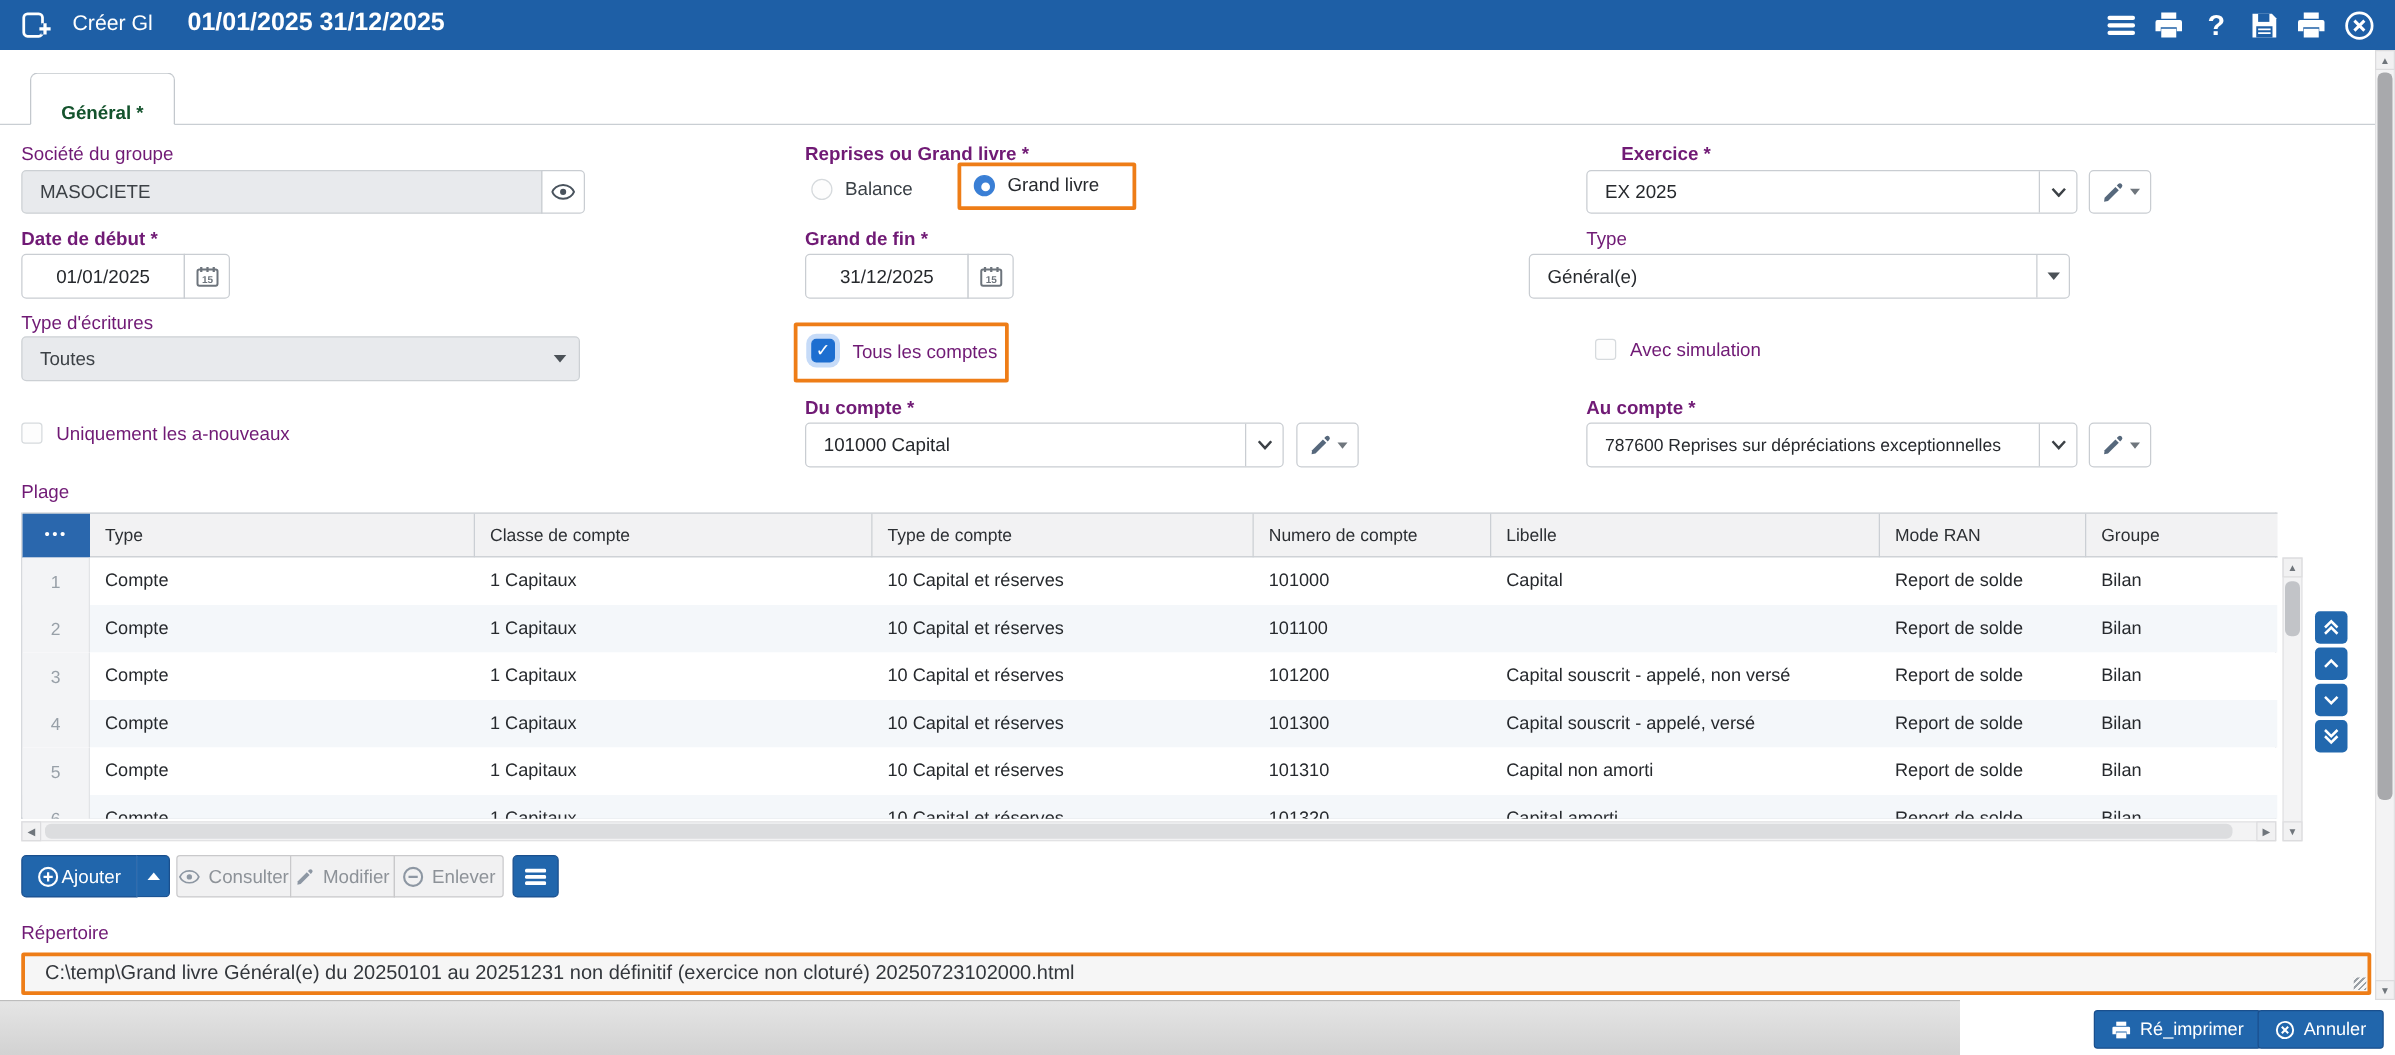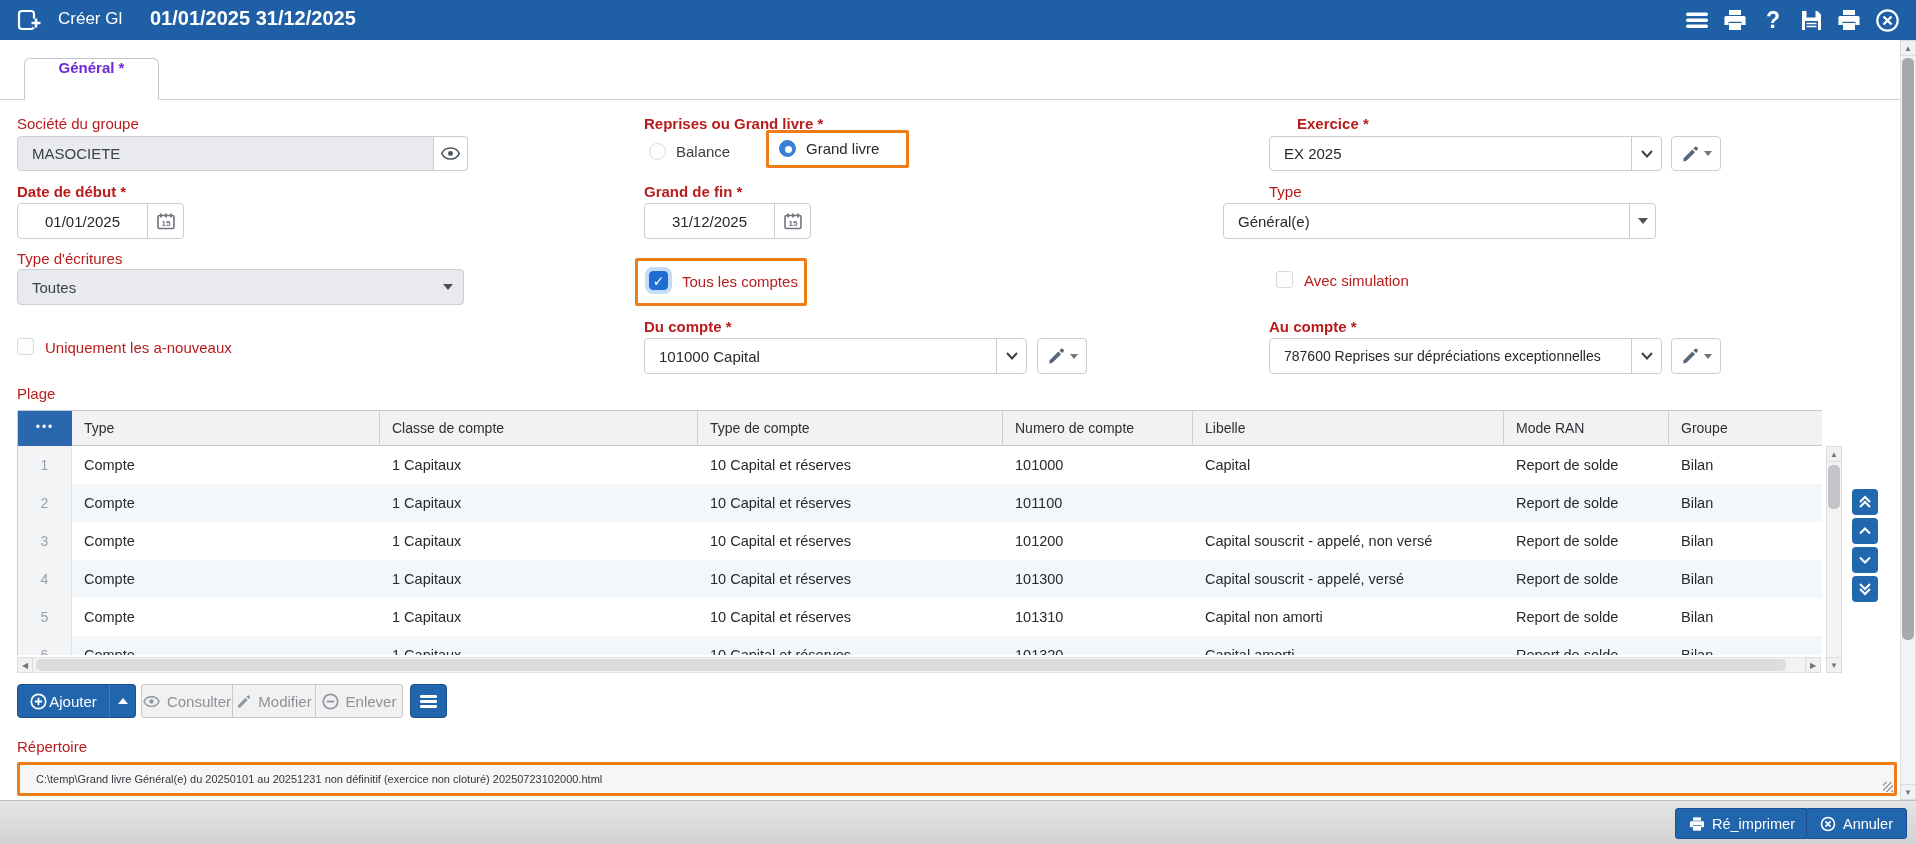--- a/index.html
+++ b/index.html
@@ -9,26 +9,26 @@
 
   
   .topbar { position:absolute; left:0; top:0; width:1916px; height:40px; background:#1e5fa6; }
   .topbar-title { position:absolute; left:58px; top:9px; color:#fff; font-size:17px; }
   .topbar-dates { position:absolute; left:150px; top:7px; color:#fff; font-size:20px; font-weight:700; }
   .tb-icon { position:absolute; top:7px; width:26px; height:26px; display:flex; align-items:center; justify-content:center; cursor:pointer; }
   .qmark { color:#fff; font-size:23px; font-weight:700; }
 
   
   .tabstrip { position:absolute; left:0; top:40px; width:1900px; height:60px; border-bottom:1px solid #c9ced3; background:#fff; }
-  .tab { position:absolute; left:24px; bottom:-1px; width:135px; height:42px; background:#fff;
+  .tab { position:absolute; left:24px; bottom:-1px; width:116px; height:42px; background:#fff;
          border:1px solid #c3c8cd; border-bottom:1px solid #fff; border-radius:6px 6px 0 0;
-         display:flex; align-items:flex-start; justify-content:center; font-size:15px; font-weight:700; color:#6d28d9; cursor:pointer; }
-
-  
-  .lbl  { position:absolute; font-size:15px; color:#b91c1c; white-space:nowrap; }
+         display:flex; align-items:flex-end; justify-content:center; font-size:15px; font-weight:700; color:#14532d; cursor:pointer; }
+
+  
+  .lbl  { position:absolute; font-size:15px; color:#701a75; white-space:nowrap; }
   .lblb { font-weight:700; }
   .inp  { position:absolute; background:#fff; border:1px solid #c9cdd2; border-radius:4px; font-size:15px; color:#26292d;
           display:flex; align-items:center; }
   .inp.disabled { background:#e8eaed; border-color:#ccd0d4; color:#3c4146; }
   .inp .val { padding-left:14px; white-space:nowrap; overflow:hidden; }
   .inp .val.center { width:100%; text-align:center; padding-left:0; }
   .caret-seg { position:absolute; right:0; top:0; bottom:0; width:30px; border-left:1px solid #c9cdd2;
                display:flex; align-items:center; justify-content:center; }
   .tri-down { width:0; height:0; border-left:5px solid transparent; border-right:5px solid transparent; border-top:6px solid #4b5157; }
   .attach-btn { position:absolute; background:#fff; border:1px solid #c9cdd2; border-radius:0 4px 4px 0;
@@ -77,28 +77,28 @@
 
   
   .tb-blue { position:absolute; top:684px; height:34px; background:#2166ac; color:#fff; border:1px solid #1a4f8d;
              display:flex; align-items:center; justify-content:center; gap:2px; font-size:15px; cursor:pointer; }
   .tb-gray { position:absolute; top:684px; height:34px; background:#f1f1f2; color:#8d9298; border:1px solid #c9c9cb;
              display:flex; align-items:center; justify-content:center; gap:7px; font-size:15px; cursor:default; }
   .tri-up-w { width:0; height:0; border-left:5px solid transparent; border-right:5px solid transparent; border-bottom:6px solid #fff; }
 
   
   .rep-field { position:absolute; left:17px; top:762px; width:1880px; height:34px; background:#f6f6f6;
-               border:3px solid #ee7d17; border-radius:2px; font-size:11px; color:#33373c;
+               border:3px solid #ee7d17; border-radius:2px; font-size:16px; color:#33373c;
                display:flex; align-items:center; cursor:text; }
   .rep-field .val { padding-left:16px; white-space:nowrap; overflow:hidden; }
   .rep-grip { position:absolute; right:1px; bottom:1px; width:10px; height:10px;
               background:repeating-linear-gradient(135deg, transparent 0 2px, #9aa0a6 2px 3.5px); }
 
   
-  .footer { position:absolute; left:0; top:800px; width:1916px; height:44px;
+  .footer { position:absolute; left:0; top:800px; width:1568px; height:44px;
             background:linear-gradient(#e5e5e5,#d2d2d2); border-top:1px solid #bdbdbd; }
   .btn-blue { position:absolute; top:7px; height:31px; background:#2166ac; color:#fff; border:1px solid #1a4f8d; border-radius:3px;
               display:flex; align-items:center; justify-content:center; gap:7px; font-size:14.5px; padding:0 13px; cursor:pointer; }
 
   svg { display:block; }
 </style>
 </head>
 <body>
 
 <div id="app">

